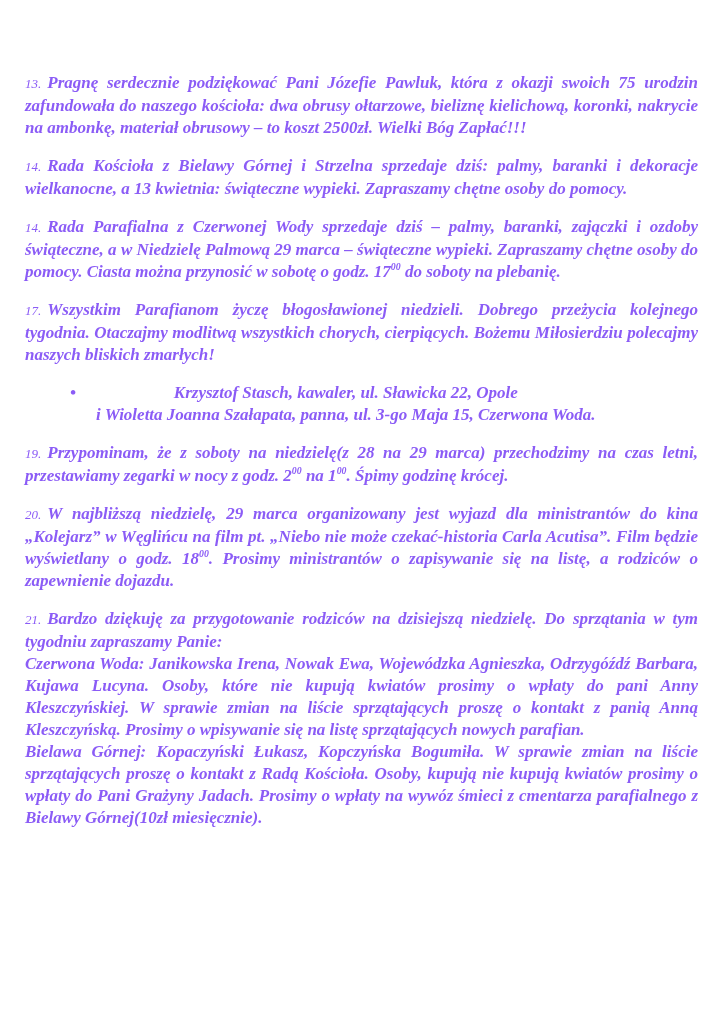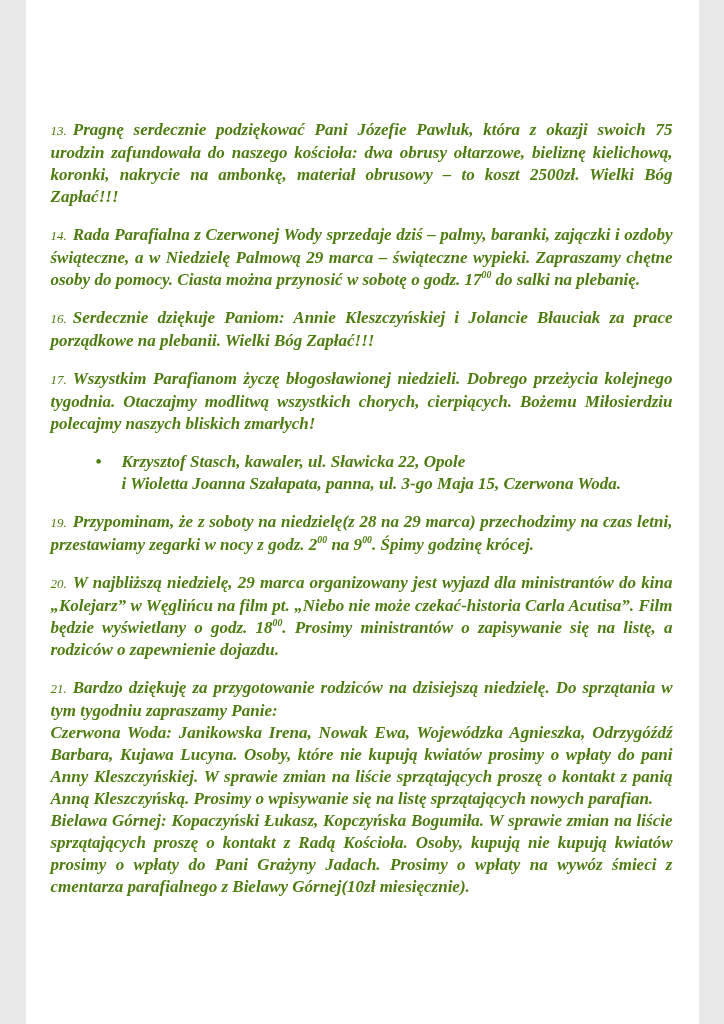--- a/index.html
+++ b/index.html
@@ -2,28 +2,28 @@
 <html lang="pl"><head>
 <meta charset="utf-8">
 <style>
   html, body {
     margin: 0;
     padding: 0;
     background: #e8e8e8;
   }
   .page {
     position: relative;
-    width: 673px;
+    width: 724px;
     height: 1024px;
     margin: 0 auto;
     background: #ffffff;
     box-sizing: border-box;
-    padding: 119px 26px 0 25px;
+    padding: 72px 26px 0 25px;
     font-family: "Liberation Serif", "DejaVu Serif", serif;
-    color: #4d7c0f;
+    color: #8b5cf6;
     overflow: hidden;
   }
   .paragraph {
     margin: 0 0 16px 0;
     font-size: 17px;
     line-height: 22px;
     font-weight: bold;
     font-style: italic;
   }
   .block {
@@ -43,51 +43,51 @@
   }
   .bullet-row {
     display: flex;
     margin-left: 45px;
   }
   .bullet {
     flex: 0 0 26px;
     width: 26px;
   }
   .bullet-line {
-    text-align: left;
+    text-align: center;
   }
 </style>
 </head>
 <body>
 
 <main class="page">
   <div>
       <div class="paragraph">
         <div class="block"><span class="pnum">13.</span><span>Pragnę serdecznie podziękować Pani Józefie Pawluk, która z okazji swoich 75 urodzin zafundowała do naszego kościoła: dwa obrusy ołtarzowe, bieliznę kielichową, koronki, nakrycie na ambonkę, materiał obrusowy – to koszt 2500zł. Wielki Bóg Zapłać!!!</span></div>
       </div>
       <div class="paragraph">
-        <div class="block"><span class="pnum">14.</span><span>Rada Parafialna z Czerwonej Wody sprzedaje dziś – palmy, baranki, zajączki i ozdoby świąteczne, a w Niedzielę Palmową 29 marca – świąteczne wypieki. Zapraszamy chętne osoby do pomocy. Ciasta można przynosić w sobotę o godz. 17</span><sup>00</sup><span> do salki na plebanię.</span></div>
+        <div class="block"><span class="pnum">14.</span><span>Rada Kościoła z Bielawy Górnej i Strzelna sprzedaje dziś: palmy, baranki i dekoracje wielkanocne, a 13 kwietnia: świąteczne wypieki. Zapraszamy chętne osoby do pomocy.</span></div>
       </div>
       <div class="paragraph">
-        <div class="block"><span class="pnum">16.</span><span>Serdecznie dziękuje Paniom: Annie Kleszczyńskiej i Jolancie Błauciak za prace porządkowe na plebanii. Wielki Bóg Zapłać!!!</span></div>
+        <div class="block"><span class="pnum">14.</span><span>Rada Parafialna z Czerwonej Wody sprzedaje dziś – palmy, baranki, zajączki i ozdoby świąteczne, a w Niedzielę Palmową 29 marca – świąteczne wypieki. Zapraszamy chętne osoby do pomocy. Ciasta można przynosić w sobotę o godz. 17</span><sup>00</sup><span> do soboty na plebanię.</span></div>
       </div>
       <div class="paragraph">
         <div class="block"><span class="pnum">17.</span><span>Wszystkim Parafianom życzę błogosławionej niedzieli. Dobrego przeżycia kolejnego tygodnia. Otaczajmy modlitwą wszystkich chorych, cierpiących. Bożemu Miłosierdziu polecajmy naszych bliskich zmarłych!</span></div>
       </div>
       <div class="paragraph">
         <div class="bullet-row">
           <span class="bullet">•</span>
           <div class="bullet-content">
             <div class="bullet-line">Krzysztof Stasch, kawaler, ul. Sławicka 22, Opole</div>
             <div class="bullet-line">i Wioletta Joanna Szałapata, panna, ul. 3-go Maja 15, Czerwona Woda.</div>
           </div>
         </div>
       </div>
       <div class="paragraph">
-        <div class="block"><span class="pnum">19.</span><span>Przypominam, że z soboty na niedzielę(z 28 na 29 marca) przechodzimy na czas letni, przestawiamy zegarki w nocy z godz. 2</span><sup>00</sup><span> na 9</span><sup>00</sup><span>. Śpimy godzinę krócej.</span></div>
+        <div class="block"><span class="pnum">19.</span><span>Przypominam, że z soboty na niedzielę(z 28 na 29 marca) przechodzimy na czas letni, przestawiamy zegarki w nocy z godz. 2</span><sup>00</sup><span> na 1</span><sup>00</sup><span>. Śpimy godzinę krócej.</span></div>
       </div>
       <div class="paragraph">
         <div class="block"><span class="pnum">20.</span><span>W najbliższą niedzielę, 29 marca organizowany jest wyjazd dla ministrantów do kina „Kolejarz” w Węglińcu na film pt. „Niebo nie może czekać-historia Carla Acutisa”. Film będzie wyświetlany o godz. 18</span><sup>00</sup><span>. Prosimy ministrantów o zapisywanie się na listę, a rodziców o zapewnienie dojazdu.</span></div>
       </div>
       <div class="paragraph">
         <div class="block"><span class="pnum">21.</span><span>Bardzo dziękuję za przygotowanie rodziców na dzisiejszą niedzielę. Do sprzątania w tym tygodniu zapraszamy Panie:</span></div>
         <div class="block"><span class="underline">Czerwona Woda:</span><span> Janikowska Irena, Nowak Ewa, Wojewódzka Agnieszka, Odrzygóźdź Barbara, Kujawa Lucyna. Osoby, które nie kupują kwiatów prosimy o wpłaty do pani Anny Kleszczyńskiej. W sprawie zmian na liście sprzątających proszę o kontakt z panią Anną Kleszczyńską. Prosimy o wpisywanie się na listę sprzątających nowych parafian.</span></div>
         <div class="block"><span class="underline">Bielawa Górnej:</span><span> Kopaczyński Łukasz, Kopczyńska Bogumiła. W sprawie zmian na liście sprzątających proszę o kontakt z Radą Kościoła. Osoby, kupują nie kupują kwiatów prosimy o wpłaty do Pani Grażyny Jadach. Prosimy o wpłaty na wywóz śmieci z cmentarza parafialnego z Bielawy Górnej(10zł miesięcznie).</span></div>
       </div>
     </div>

